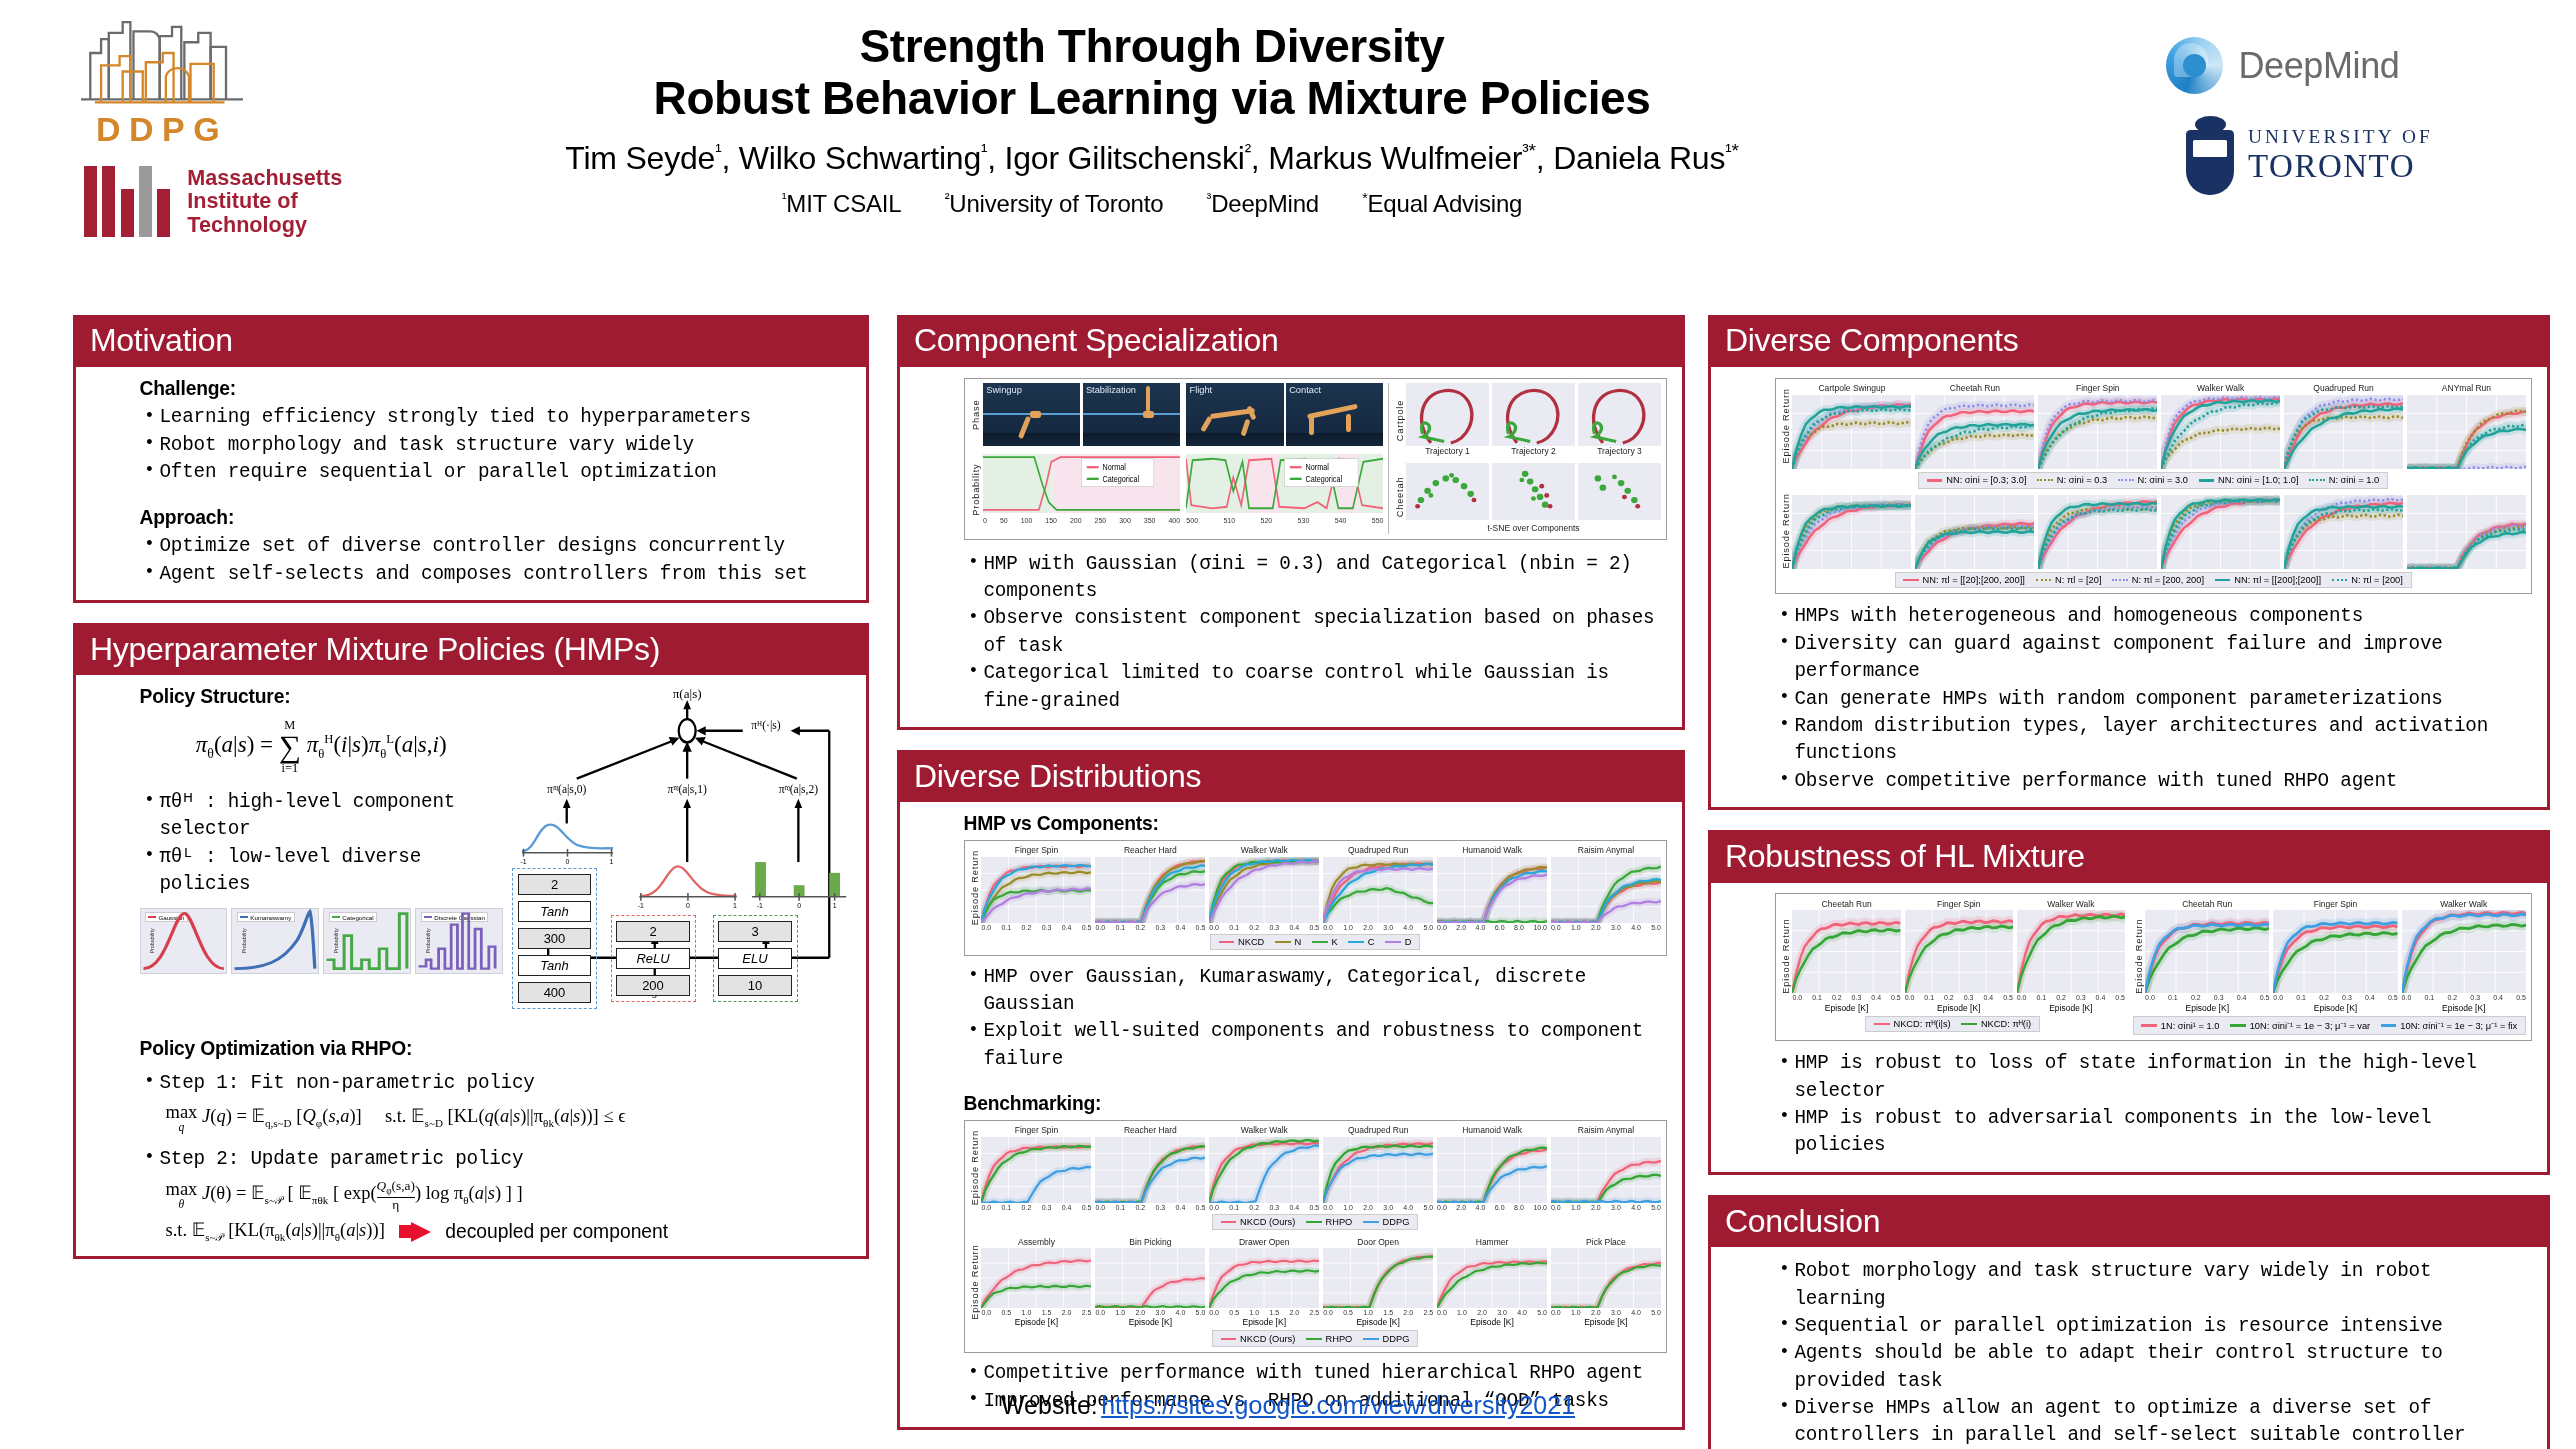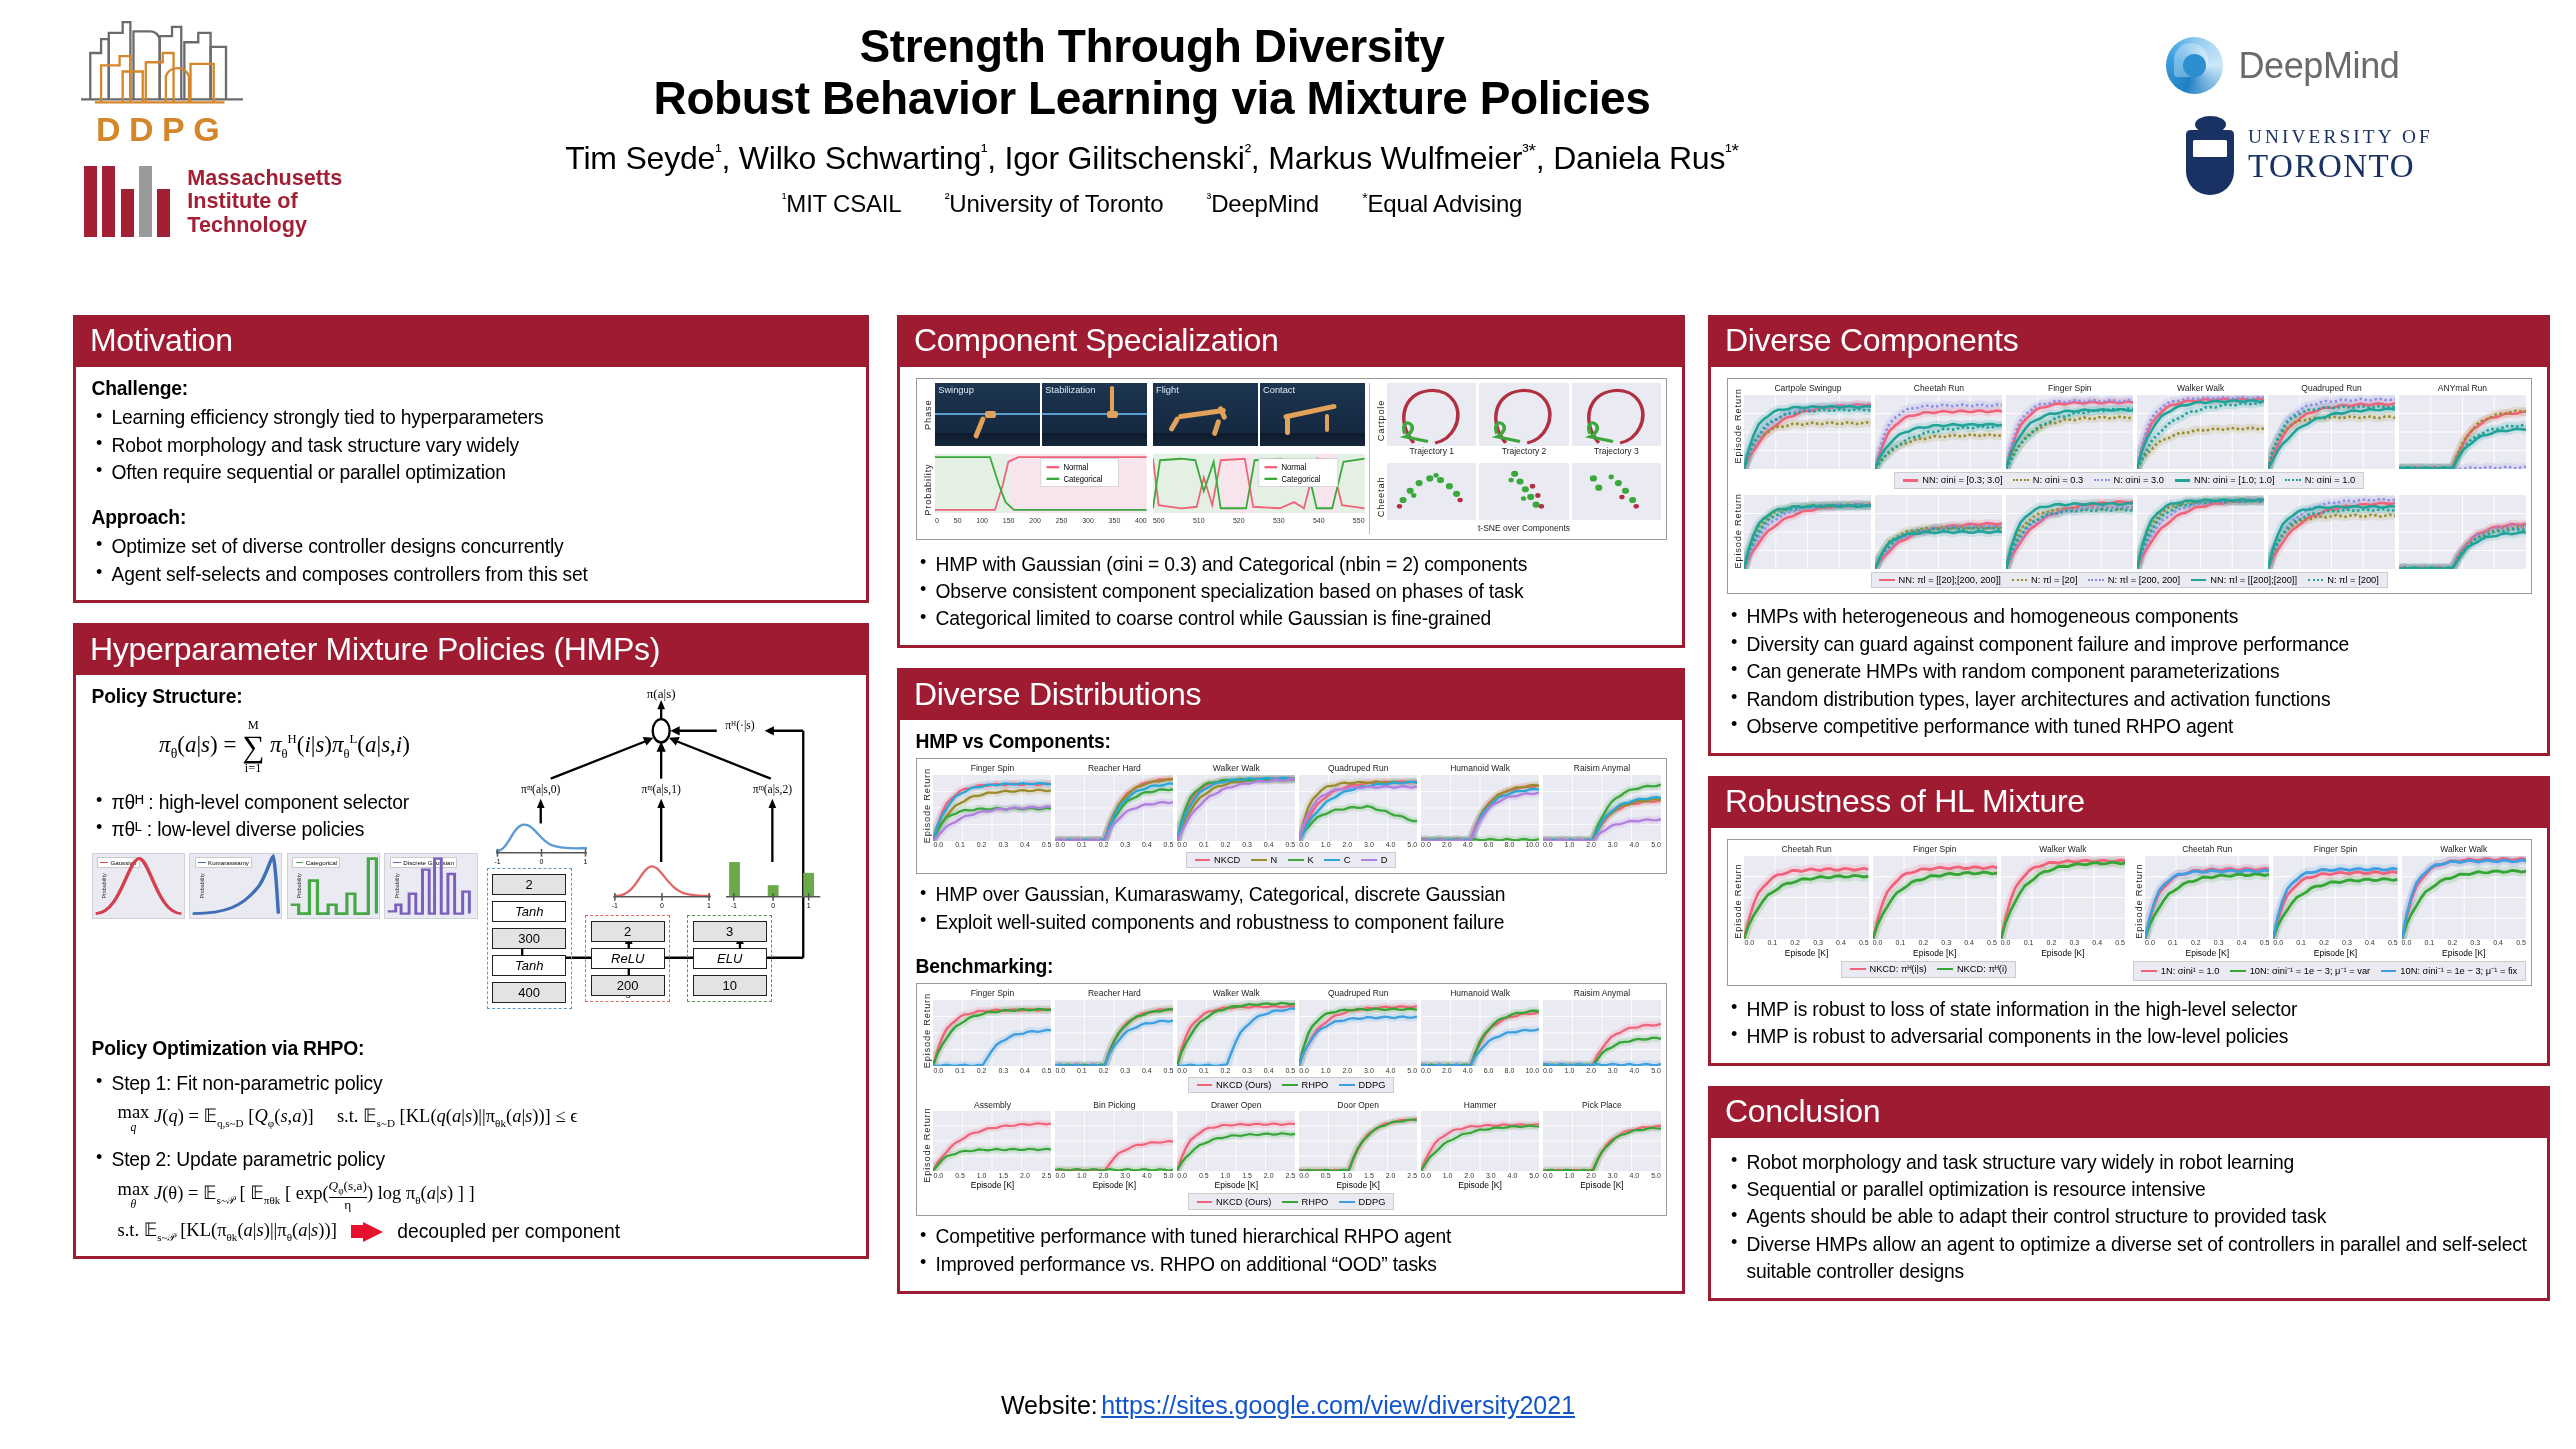--- a/index.html
+++ b/index.html
@@ -65,25 +65,25 @@
   #columns { position: absolute; top: 315px; left: 0; width: 2576px; height: 1067px; padding-left: 24px; }
   .col { position: absolute; top: 0; }
   #col-left   { left: 73px;   width: 796px; }
   #col-mid    { left: 897px; width: 788px; }
   #col-right  { left: 1708px; width: 842px; }
 
   
   .panel { border: 3.9px solid #9E1B32; background:#fff; margin-bottom: 20px; }
   .panel-head { background: #9E1B32; color: #fff; padding: 5.4px 14px 8.5px; }
   .panel-head h2 { font-size: 32px; font-weight: normal; letter-spacing: -0.3px; line-height:1.1; }
-  .panel-body { padding: 10.8px 15.5px 12.4px; }
+  .panel-body { padding: 10.8px 15.5px 12.4px; margin-left: 48px; }
 
   .sub-h { font-size: 19.3px; font-weight: bold; margin-bottom: 4.6px; letter-spacing:-0.2px; }
   .sub-h.mt { margin-top: 20px; }
-  ul.bul { list-style: none; }
+  ul.bul { list-style: none; font-family: Liberation Mono, monospace; }
   ul.bul li { font-size: 19.3px; line-height: 1.42; padding-left: 20px; position: relative; letter-spacing:-0.2px; }
   ul.bul li::before { content: "\2022"; position: absolute; left: 4.6px; top: -0.8px; font-size: 18px; }
 
   
   .fig { border: 1.5px solid #9a9a9a; background: #fff; padding: 4.6px; }
   .plot-grid { display: flex; gap: 3.9px; }
   .mini { flex: 1; }
   .mini-title { font-size: 8.5px; text-align: center; color: #222; margin-bottom: 1.5px; }
   .axes { background: #EAEAF2; position: relative; overflow: hidden; }
   .ylab-v { writing-mode: vertical-rl; transform: rotate(180deg); font-size: 9.3px;

